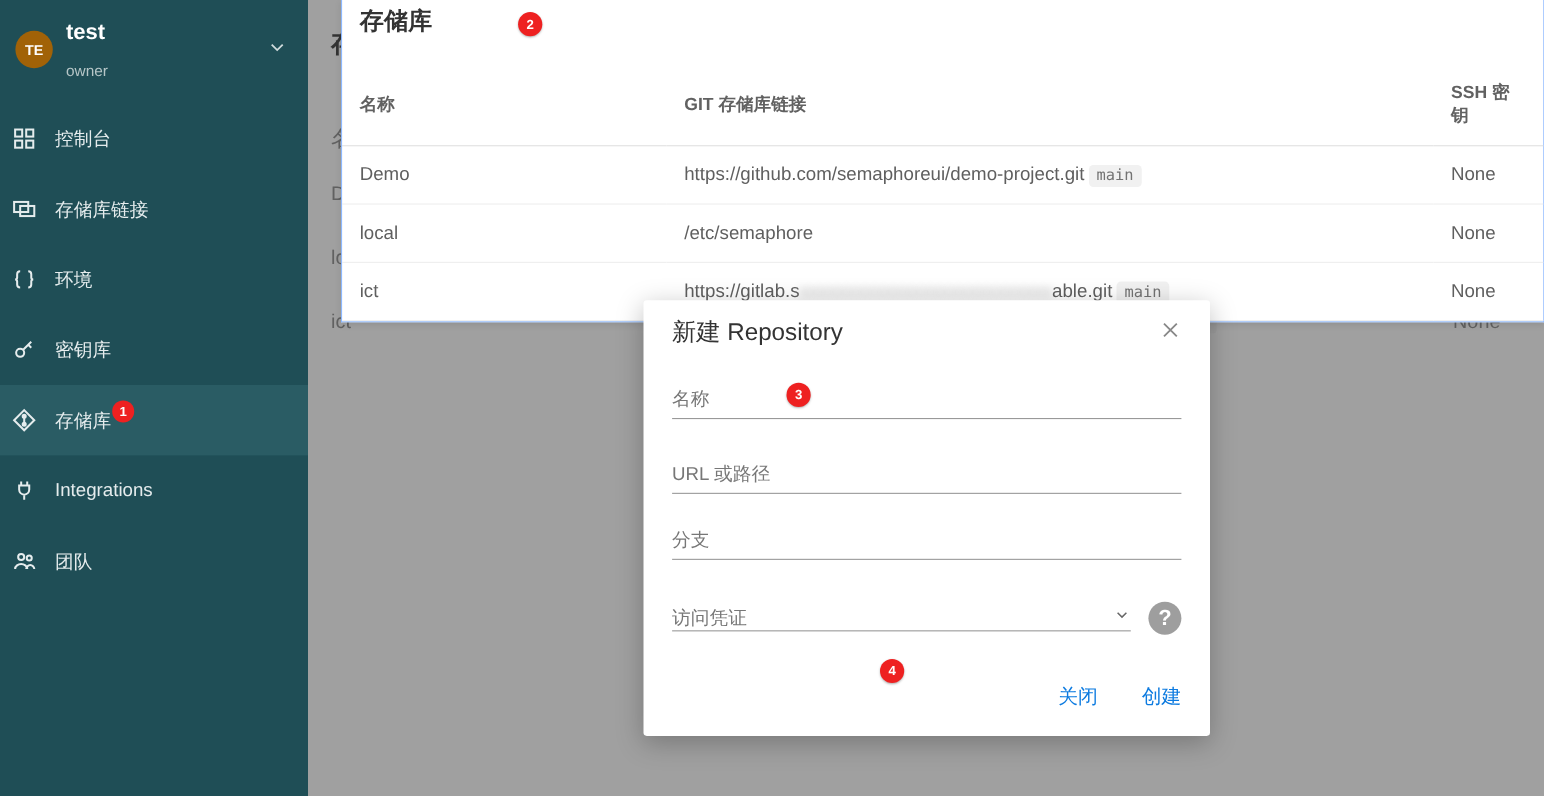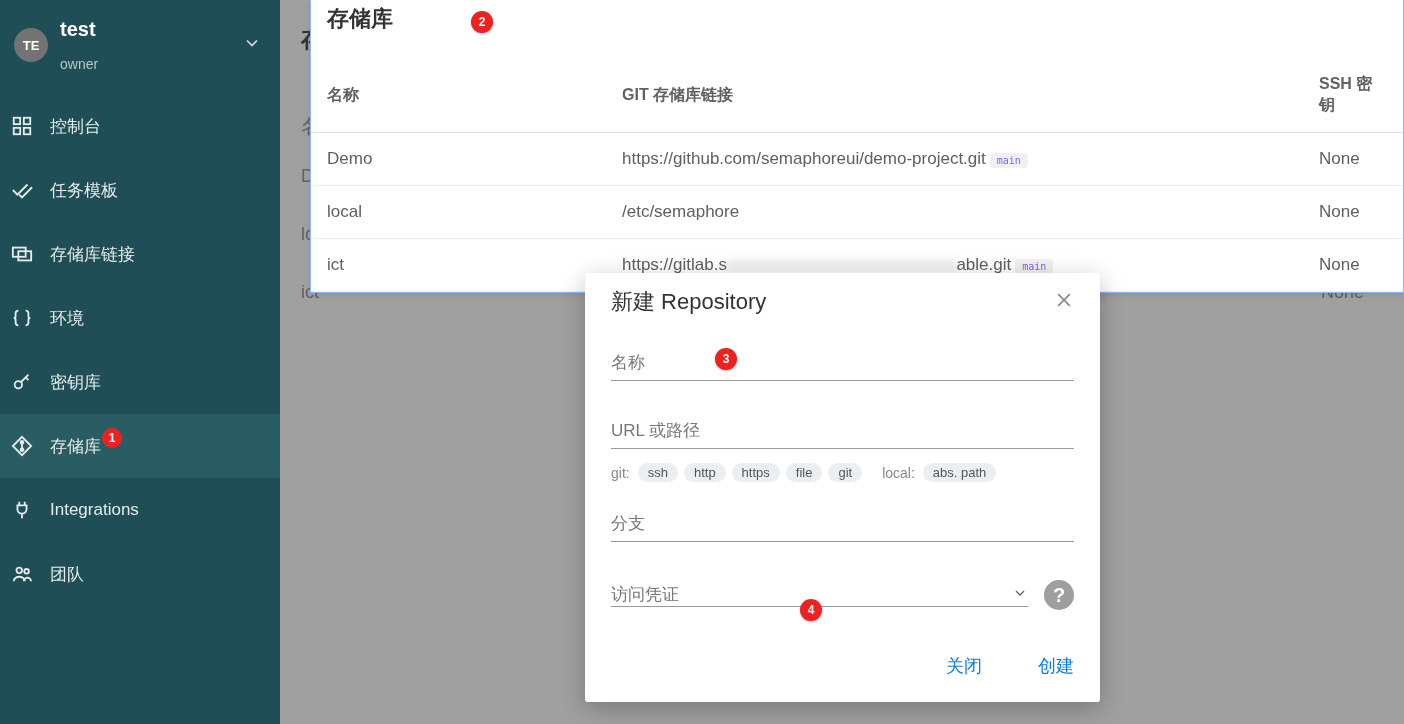--- a/index.html
+++ b/index.html
@@ -1,21 +1,21 @@
 <!DOCTYPE html>
 <html><head>
 <meta charset="utf-8">
 <style>
 * { margin:0; padding:0; box-sizing:border-box; font-family:"Helvetica Neue",Arial,"PingFang SC","Microsoft YaHei",sans-serif; }
 body { width:1404px; height:724px; overflow:hidden; position:relative; background:#fff; }
 
 
 .sidebar { position:absolute; left:0; top:0; width:280px; height:100%; background:#1f4e56; color:#cfdbdc; }
 .user-block { display:flex; align-items:center; padding:18px 18px 22px 14px; cursor:pointer; }
-.avatar { width:34px; height:34px; border-radius:50%; background:#737373; color:#fff; font-size:13px; font-weight:700; display:flex; align-items:center; justify-content:center; margin-right:12px; }
+.avatar { width:34px; height:34px; border-radius:50%; background:#a16207; color:#fff; font-size:13px; font-weight:700; display:flex; align-items:center; justify-content:center; margin-right:12px; }
 .user-texts { flex:1; }
 .user-name { color:#fff; font-size:20px; font-weight:600; line-height:1.1; }
 .user-role { color:#b6c6c7; font-size:14px; margin-top:16px; }
 .chevron { color:#cfdbdc; }
 
 .nav-item { display:flex; align-items:center; height:64px; padding:0 8px; cursor:pointer; position:relative; font-size:17px; color:#e5eced; }
 .nav-item.active { background:#2a5c64; }
 .nav-icon { width:28px; height:24px; margin-right:14px; display:flex; align-items:center; justify-content:center; color:#e5eced; }
 .nav-icon svg { width:22px; height:22px; stroke:currentColor; fill:none; stroke-width:2; }
 .nav-badge { position:absolute; background:#ee2121; color:#fff; font-size:12px; font-weight:700; width:20px; height:20px; border-radius:50%; display:flex; align-items:center; justify-content:center; }
@@ -27,21 +27,21 @@
 .bg-row { position:absolute; left:21px; font-size:18px; color:#616161; display:flex; align-items:center; }
 .bg-branch { font-family:monospace; background:#9b9b9b; color:#6e6e6e; border-radius:3px; padding:1px 6px; margin-left:6px; font-size:16px; }
 .bg-ssh { position:absolute; right:40px; font-size:18px; color:#616161; }
 
 
 .table-panel { position:absolute; left:310px; top:0; right:0; background:#fff; border:1px solid #8cb8ff; border-top:none; box-shadow:0 2px 6px rgba(0,0,0,.1); padding-bottom:0; }
 .table-title { font-size:22px; font-weight:700; color:#333; margin:4px 0 22px 16px; }
 .tbl { width:100%; border-collapse:collapse; }
 .tbl th { text-align:left; font-size:16px; font-weight:600; color:#616161; padding:18px 16px 16px 16px; border-bottom:1px solid #e0e0e0; }
 .tbl td { font-size:17px; color:#5f5f5f; padding:16px; border-bottom:1px solid #eee; vertical-align:middle; }
-.branch-chip { font-family:monospace; background:#f1f1f1; color:#8b5cf6; border-radius:4px; padding:2px 7px; font-size:10px; margin-left:4px; }
+.branch-chip { font-family:monospace; background:#f1f1f1; color:#737373; border-radius:4px; padding:2px 7px; font-size:14px; margin-left:4px; }
 .blur { color:transparent; text-shadow:0 0 8px #bbb; }
 
 
 .dialog { position:absolute; left:585px; top:273px; width:515px; background:#fff; box-shadow:0 6px 24px rgba(0,0,0,.25); border-radius:3px; padding:14px 26px 24px 26px; }
 .dialog-head { display:flex; justify-content:space-between; align-items:center; margin-bottom:34px; }
 .dialog-title { font-size:22px; color:#333; font-weight:500; }
 .close-btn { cursor:pointer; color:#888; }
 .close-btn svg { width:20px; height:20px; stroke:currentColor; stroke-width:2; fill:none; }
 
 .field { margin-bottom:38px; position:relative; }
@@ -50,21 +50,21 @@
 .hint-row { margin-top:14px; font-size:14px; color:#888; display:flex; align-items:center; flex-wrap:wrap; gap:6px; }
 .hint-chip { background:#eceff1; color:#555; border-radius:10px; padding:2px 10px; font-size:13px; }
 .hint-lead { margin-right:2px; }
 .hint-lead.second { margin-left:14px; }
 
 .select-row { display:flex; align-items:center; }
 .select-field { flex:1; border-bottom:1px solid #999; display:flex; align-items:center; justify-content:space-between; cursor:pointer; }
 .select-caret svg { width:16px; height:16px; stroke:#666; fill:none; stroke-width:2; }
 .help-circle { width:30px; height:30px; border-radius:50%; background:#9e9e9e; color:#fff; font-size:20px; font-weight:700; display:flex; align-items:center; justify-content:center; margin-left:16px; cursor:pointer; }
 
-.dialog-actions { display:flex; justify-content:flex-end; gap:56px; margin-top:44px; }
+.dialog-actions { display:flex; justify-content:flex-end; gap:40px; margin-top:44px; }
 .dlg-btn { color:#0d7be0; font-size:18px; cursor:pointer; }
 
 
 .callout { position:absolute; width:22px; height:22px; border-radius:50%; background:#ee2121; color:#fff; font-size:12px; font-weight:700; display:flex; align-items:center; justify-content:center; box-shadow:0 1px 2px rgba(0,0,0,.3); z-index:50; }
 </style>
 </head>
 <body>
 
 <div class="sidebar">
   <div class="user-block">
@@ -83,29 +83,20 @@
   <div class="nav-item">
     <span class="nav-icon">
         <svg viewBox="0 0 24 24">
           <rect x="3" y="3" width="7" height="7"></rect>
           <rect x="14" y="3" width="7" height="7"></rect>
           <rect x="3" y="14" width="7" height="7"></rect>
           <rect x="14" y="14" width="7" height="7"></rect>
         </svg>
       </span>
     <span>控制台</span>
-  </div>
-  <div class="nav-item">
-    <span class="nav-icon">
-        <svg viewBox="0 0 24 24">
-          <path d="M2 12l5 5L18 6"></path>
-          <path d="M9 17l3 3L23 9"></path>
-        </svg>
-      </span>
-    <span>任务模板</span>
   </div>
   <div class="nav-item">
     <span class="nav-icon">
         <svg viewBox="0 0 24 24">
           <rect x="2" y="5" width="14" height="10"></rect>
           <rect x="8" y="9" width="14" height="10"></rect>
         </svg>
       </span>
     <span>存储库链接</span>
   </div>
@@ -212,30 +203,20 @@
   </div>
 
   <div class="field">
     <div class="field-label">名称</div>
     <div class="field-line"></div>
   </div>
 
   <div class="field" style="margin-bottom:30px;">
     <div class="field-label">URL 或路径</div>
     <div class="field-line"></div>
-    <div class="hint-row">
-      <span class="hint-lead">git:</span>
-      <span class="hint-chip">ssh</span>
-      <span class="hint-chip">http</span>
-      <span class="hint-chip">https</span>
-      <span class="hint-chip">file</span>
-      <span class="hint-chip">git</span>
-      <span class="hint-lead second">local:</span>
-      <span class="hint-chip">abs. path</span>
-    </div>
   </div>
 
   <div class="field">
     <div class="field-label">分支</div>
     <div class="field-line"></div>
   </div>
 
   <div class="select-row">
     <div class="select-field">
       <span class="field-label" style="margin:0;">访问凭证</span>

